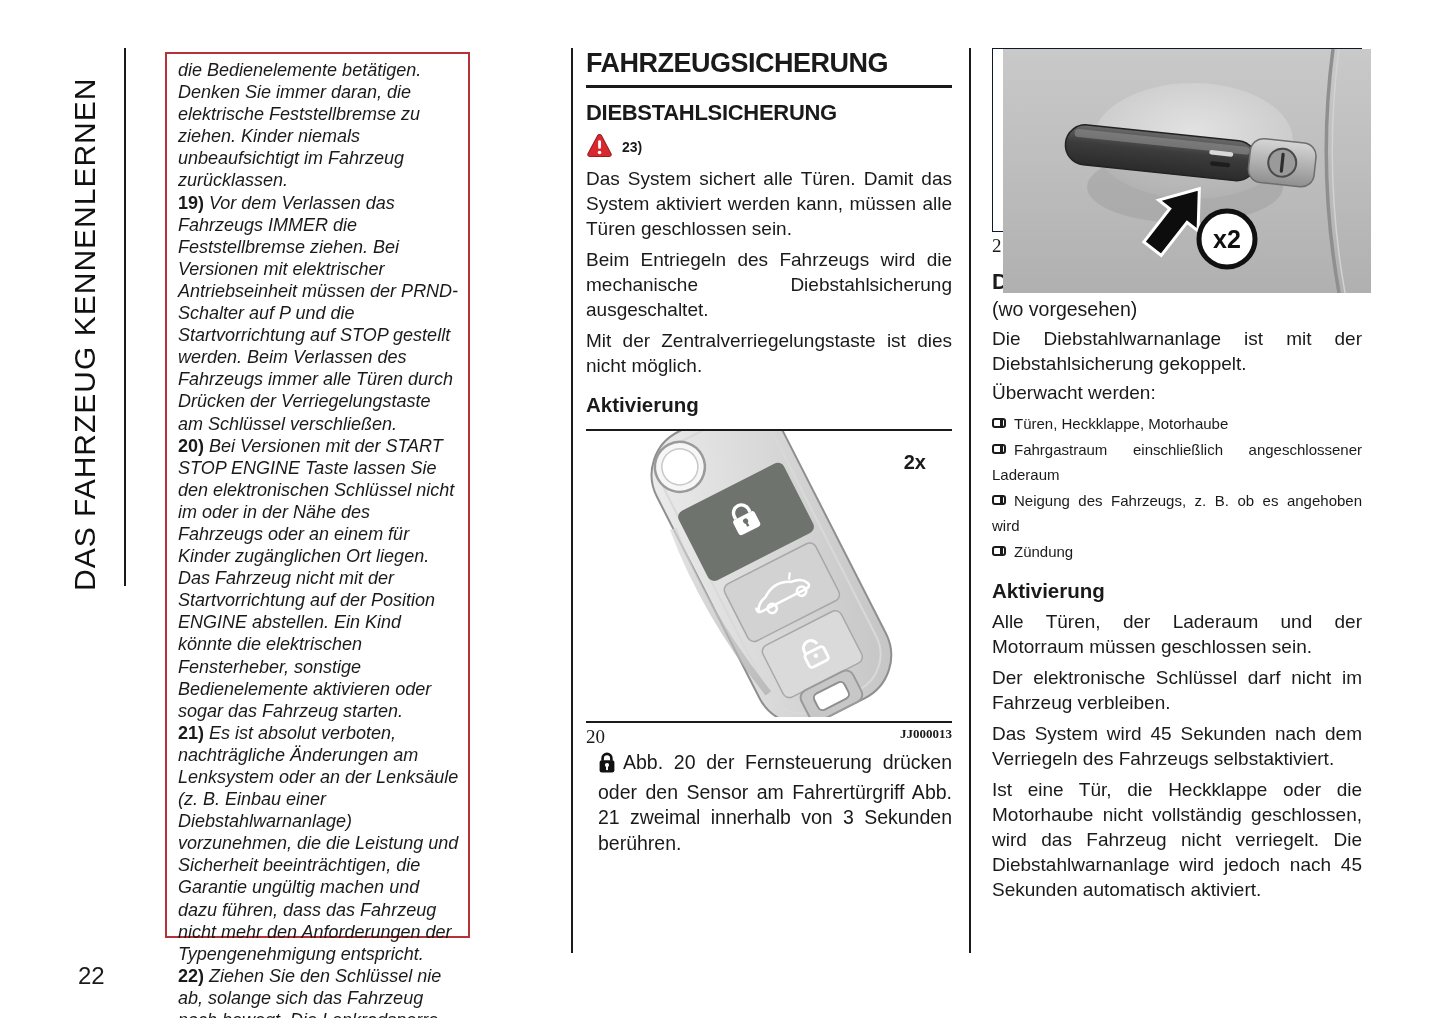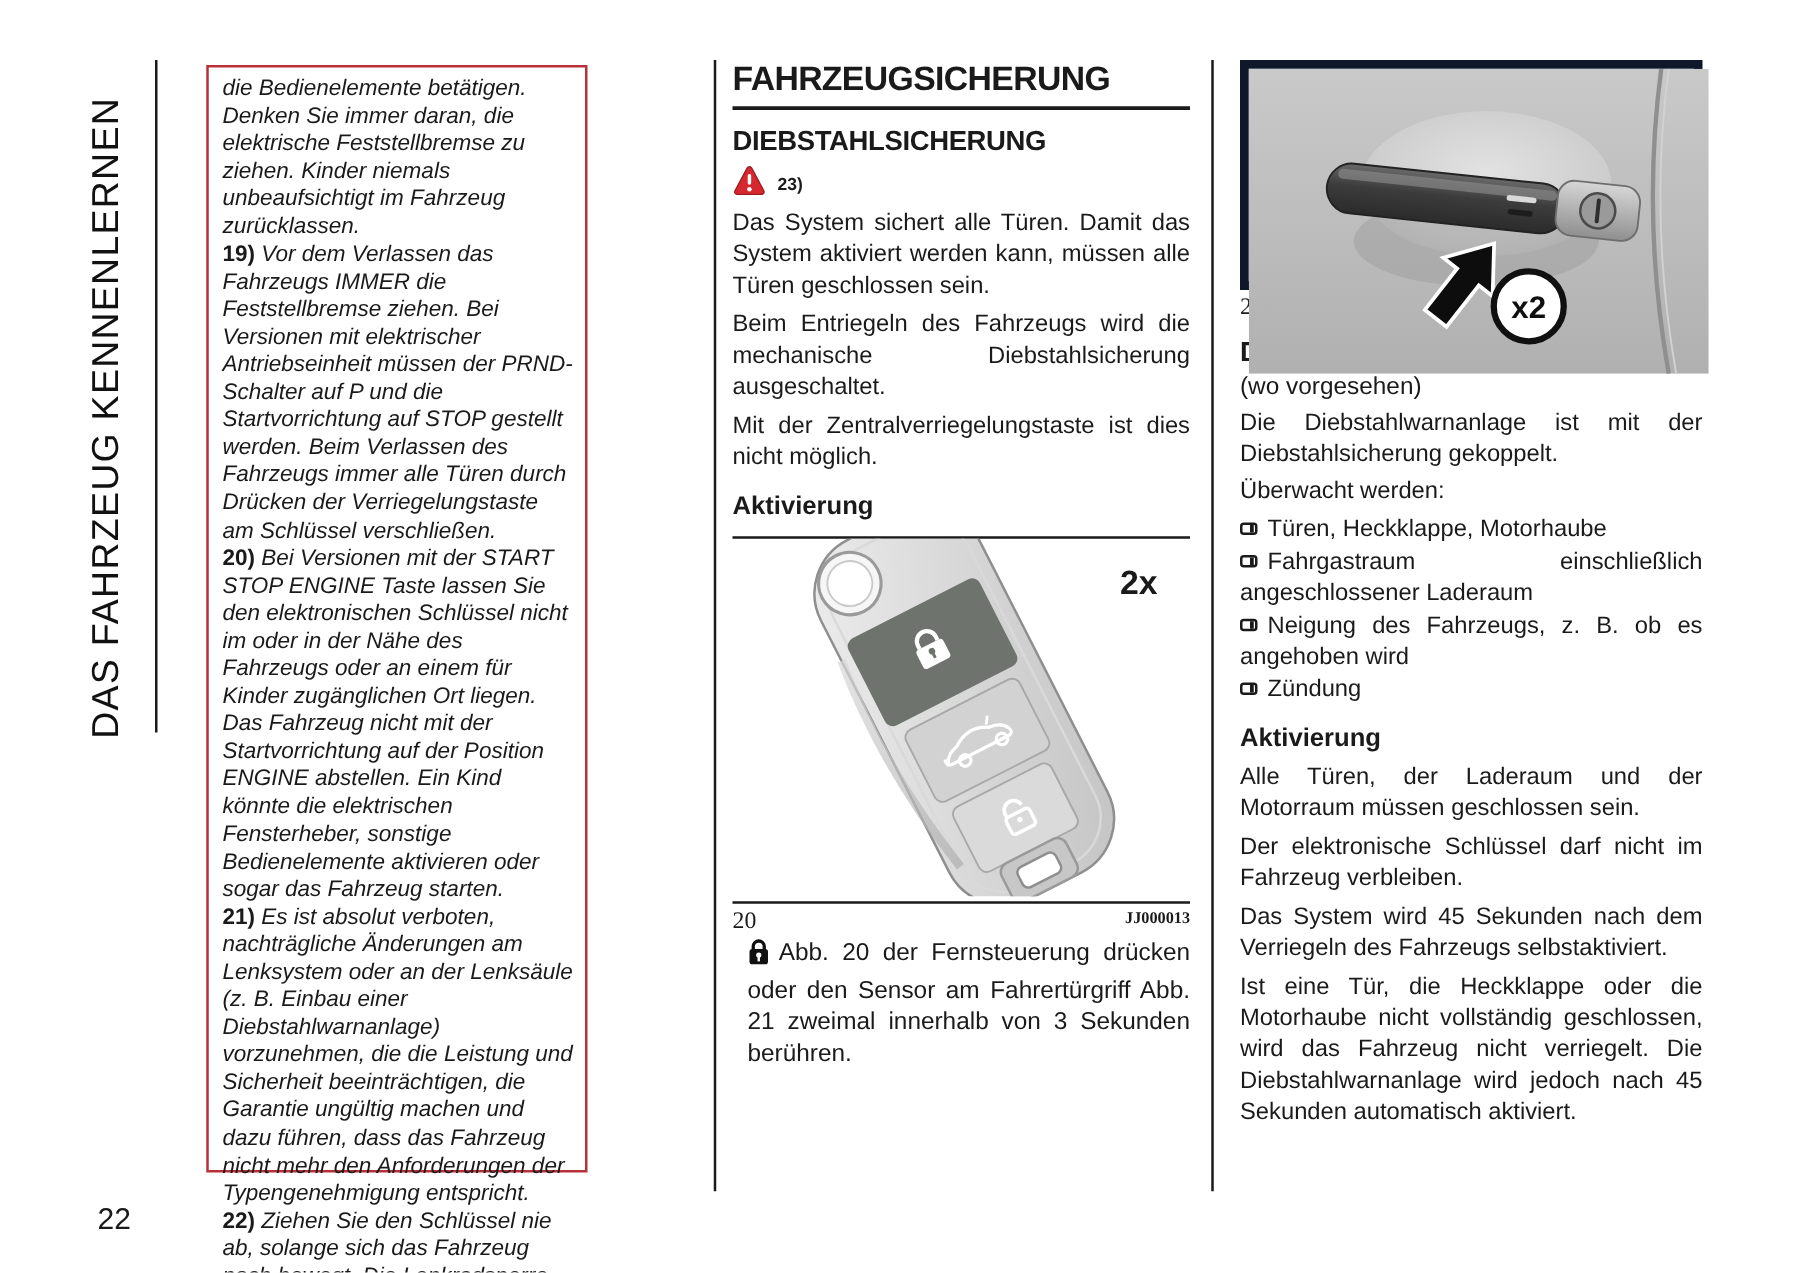--- a/index.html
+++ b/index.html
@@ -32,29 +32,29 @@
   .section-title{font-size:27px;font-weight:bold;letter-spacing:-0.5px;line-height:30px;margin:0;}
   .section-rule{border:0;border-top:3px solid #1a1a1a;margin:7px 0 0 0;}
   .sub-title{font-size:22px;font-weight:bold;letter-spacing:-0.3px;line-height:25px;margin:12px 0 0 0;}
   .warning-row{display:flex;align-items:center;gap:9px;margin-top:9px;height:26px;}
   .warning-ref{font-size:14px;font-weight:bold;}
   .body-p{font-size:19px;line-height:25px;margin:6px 0 0 0;text-align:justify;}
   .h3{font-size:20.5px;font-weight:bold;margin:15px 0 0 0;line-height:24px;}
   .subtitle{font-size:19.5px;line-height:25px;margin:3px 0 0 0;}
   
   .figure-box{position:relative;margin-top:12px;border-top:2px solid #1a1a1a;border-bottom:2px solid #1a1a1a;height:290px;}
-  .press-count{position:absolute;right:26px;top:20px;font-size:27px;font-weight:bold;color:#1a1a1a;}
+  .press-count{position:absolute;right:26px;top:20px;font-size:20px;font-weight:bold;color:#1a1a1a;}
   .fig-meta{display:flex;justify-content:space-between;align-items:flex-start;margin-top:3px;font-family:Liberation Serif, serif;}
   .fig-number{font-size:19px;}
   .fig-code{font-size:13px;font-weight:bold;}
-  .photo-box{position:relative;height:184px;border:7px solid #0f172a;box-sizing:border-box;}
+  .photo-box{position:relative;height:184px;border:1px solid #0f172a;box-sizing:border-box;padding-left:10px;}
   .caption{font-size:19.5px;line-height:25.5px;margin:2px 0 0 12px;text-align:justify;}
   .caption .lock-svg{vertical-align:-4px;margin-right:7px;}
   
-  .bullet-p{font-size:19px;line-height:25px;margin:1px 0 0 0;text-align:justify;}
+  .bullet-p{font-size:15px;line-height:25px;margin:1px 0 0 0;text-align:justify;}
   .bullet{display:inline-block;width:14px;height:10px;border:2px solid #1a1a1a;border-radius:3px;
           position:relative;margin-right:8px;vertical-align:1px;box-sizing:border-box;}
   .bullet::after{content:"";position:absolute;right:1px;top:0;bottom:0;width:3px;background:#1a1a1a;}
   .bullets{margin-top:6px;}
   
   .page-number{position:absolute;left:78px;top:962px;font-size:24px;}
 </style>
 </head>
 <body style="--accent-red: #b73238;">
 

